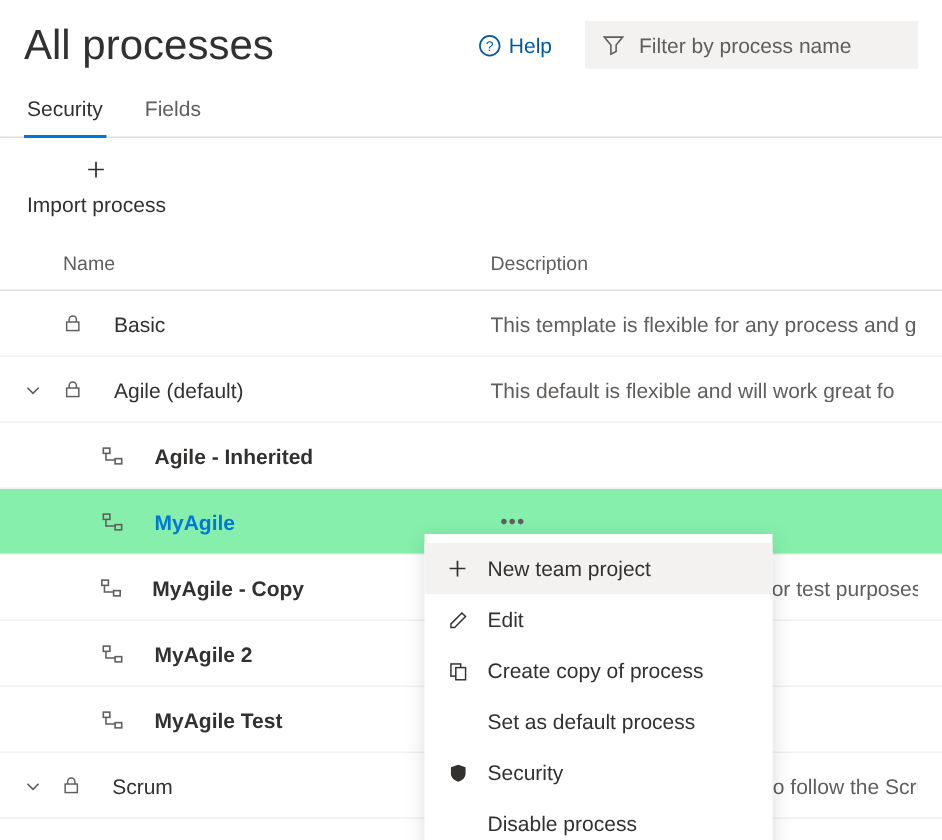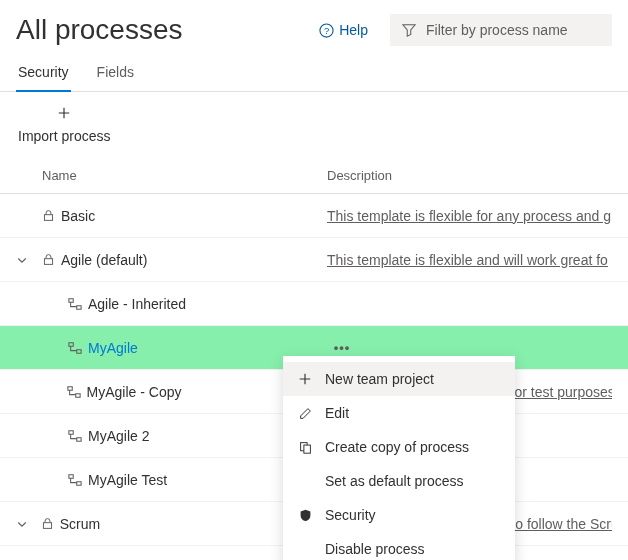--- a/index.html
+++ b/index.html
@@ -15,23 +15,23 @@
 .toolbar { padding: 14px 18px; }
 .import-btn { display: flex; align-items: center; gap: 8px; color: #323130; background: none; border: none; font-size: 14px; cursor: pointer; font-family: inherit; flex-direction: column; }
 .table-header { display: flex; padding: 10px 16px 10px 42px; border-bottom: 1px solid #e1dfdd; color: #605e5c; font-size: 13px; }
 .col-name { width: 285px; }
 .row { display: flex; align-items: center; padding: 0 16px; height: 44px; border-bottom: 1px solid #f3f2f1; white-space: nowrap; overflow: hidden; }
 .row.selected { background: #86efac; }
 .row.selected .name { color: #0078d4; }
 .expand-col { width: 26px; display: flex; align-items: center; color: #605e5c; }
 .icon-col { display: flex; align-items: center; color: #605e5c; }
 .name-col { display: flex; align-items: center; width: 285px; }
-.indent-1 { padding-left: 26px; }
-.name { margin-left: 6px; }
-.desc-col { color: #605e5c; overflow: hidden; text-overflow: clip; text-decoration: underline; }
+.indent-1 { padding-left: 26px; font-weight: bold; }
+.name { margin-left: 21px; }
+.desc-col { color: #605e5c; overflow: hidden; text-overflow: clip; }
 .actions-col { width: 30px; display: flex; align-items: center; justify-content: center; color: #605e5c; }
 .more-btn { cursor: pointer; font-weight: bold; letter-spacing: 1px; font-size: 13px; }
 .context-menu { position: absolute; left: 283px; top: 356px; width: 232px; background: #fff; box-shadow: 0 4px 14px rgba(0,0,0,0.15); padding: 6px 0; z-index: 10; }
 .menu-item { display: flex; align-items: center; padding: 9px 14px; gap: 12px; cursor: pointer; font-size: 14px; color: #323130; }
 .menu-item.hover { background: #f3f2f1; }
 .menu-icon { width: 16px; display: flex; align-items: center; justify-content: center; color: #323130; }
 svg { display: block; }
 </style>
 </head>
 <body>
@@ -101,21 +101,21 @@
   </div>
   <div class="name-col">
     <span class="icon-col">
       <svg width="13" height="13" viewBox="0 0 16 16">
           <rect x="3" y="7" width="10" height="7" fill="none" stroke="#605e5c" stroke-width="1.2"></rect>
           <path d="M5 7V5a3 3 0 016 0v2" fill="none" stroke="#605e5c" stroke-width="1.2"></path>
         </svg>
     </span>
     <span class="name">Agile (default)</span>
   </div>
-  <div class="desc-col">This template is flexible and will work great fo</div>
+  <div class="desc-col">This default is flexible and will work great fo</div>
 </div>
 
 <div class="row">
   <div class="expand-col"></div>
   <div class="name-col indent-1">
     <span class="icon-col">
       <svg width="14" height="14" viewBox="0 0 16 16">
           <rect x="1" y="2" width="5" height="4" fill="none" stroke="#605e5c" stroke-width="1.2"></rect>
           <rect x="10" y="10" width="5" height="4" fill="none" stroke="#605e5c" stroke-width="1.2"></rect>
           <path d="M3 6v5h7" fill="none" stroke="#605e5c" stroke-width="1.2"></path>

